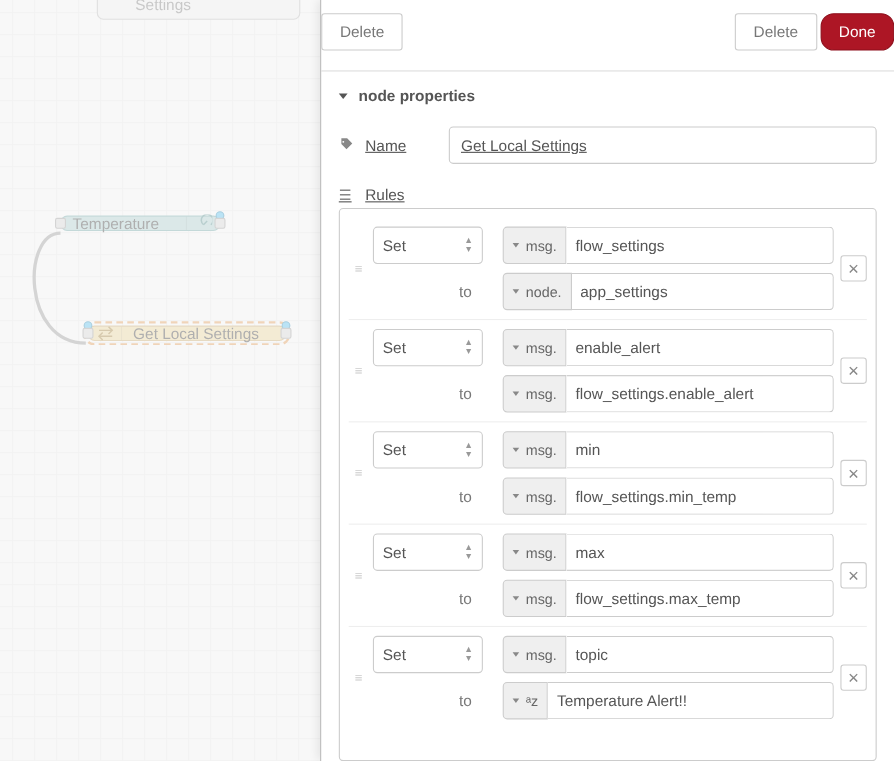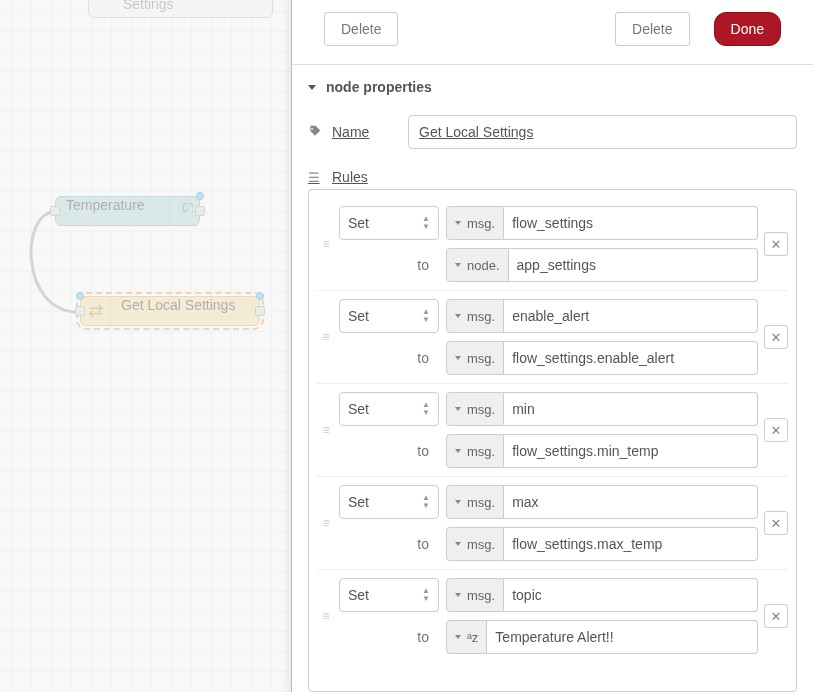--- a/index.html
+++ b/index.html
@@ -26,25 +26,25 @@
     background-position: -9px -9px;
   }
   .canvas-overlay {
     position: absolute; inset: 0;
     background: rgba(245,245,245,0.65);
     pointer-events: none;
   }
 
   .node {
     position: absolute;
-    height: 30px;
+    height: 14px;
     border-radius: 6px;
     border: 1px solid #999;
     display: flex;
-    align-items: flex-start;
+    align-items: center;
     box-shadow: 0 0 0 rgba(0,0,0,0);
   }
   .node .label { flex: 1; color: #2e2e2e; padding-left: 10px; }
   .node .port {
     position: absolute;
     width: 10px; height: 10px;
     background: #d9d9d9;
     border: 1px solid #999;
     border-radius: 2px;
     top: 50%;
@@ -114,22 +114,22 @@
     display: flex;
     flex-direction: column;
   }
   .panel-header-title {
     padding: 0 16px;
     height: 0;
     overflow: hidden;
   }
   .panel-toolbar {
     display: flex;
-    padding: 12px 32px 18px;
-    gap: 24px;
+    padding: 12px 0 18px;
+    gap: 3px;
     border-bottom: 1px solid #ddd;
     align-items: center;
   }
   .btn {
     height: 34px;
     padding: 0 16px;
     border: 1px solid #ccc;
     background: #fff;
     border-radius: 3px;
     color: #777;
@@ -201,21 +201,21 @@
     width: 18px;
     color: #ccc;
     text-align: center;
     cursor: grab;
     font-size: 12px;
     line-height: 1;
     margin-right: 4px;
     align-self: center;
   }
   .rule-body { flex: 1; display: flex; flex-direction: column; gap: 8px; }
-  .rule-line { display: flex; align-items: center; gap: 7px; }
+  .rule-line { display: flex; align-items: center; gap: 18px; }
   .select-box {
     height: 34px;
     width: 100px;
     border: 1px solid #ccc;
     border-radius: 4px;
     background: #fff;
     padding: 0 8px;
     display: flex;
     align-items: center;
     justify-content: space-between;

